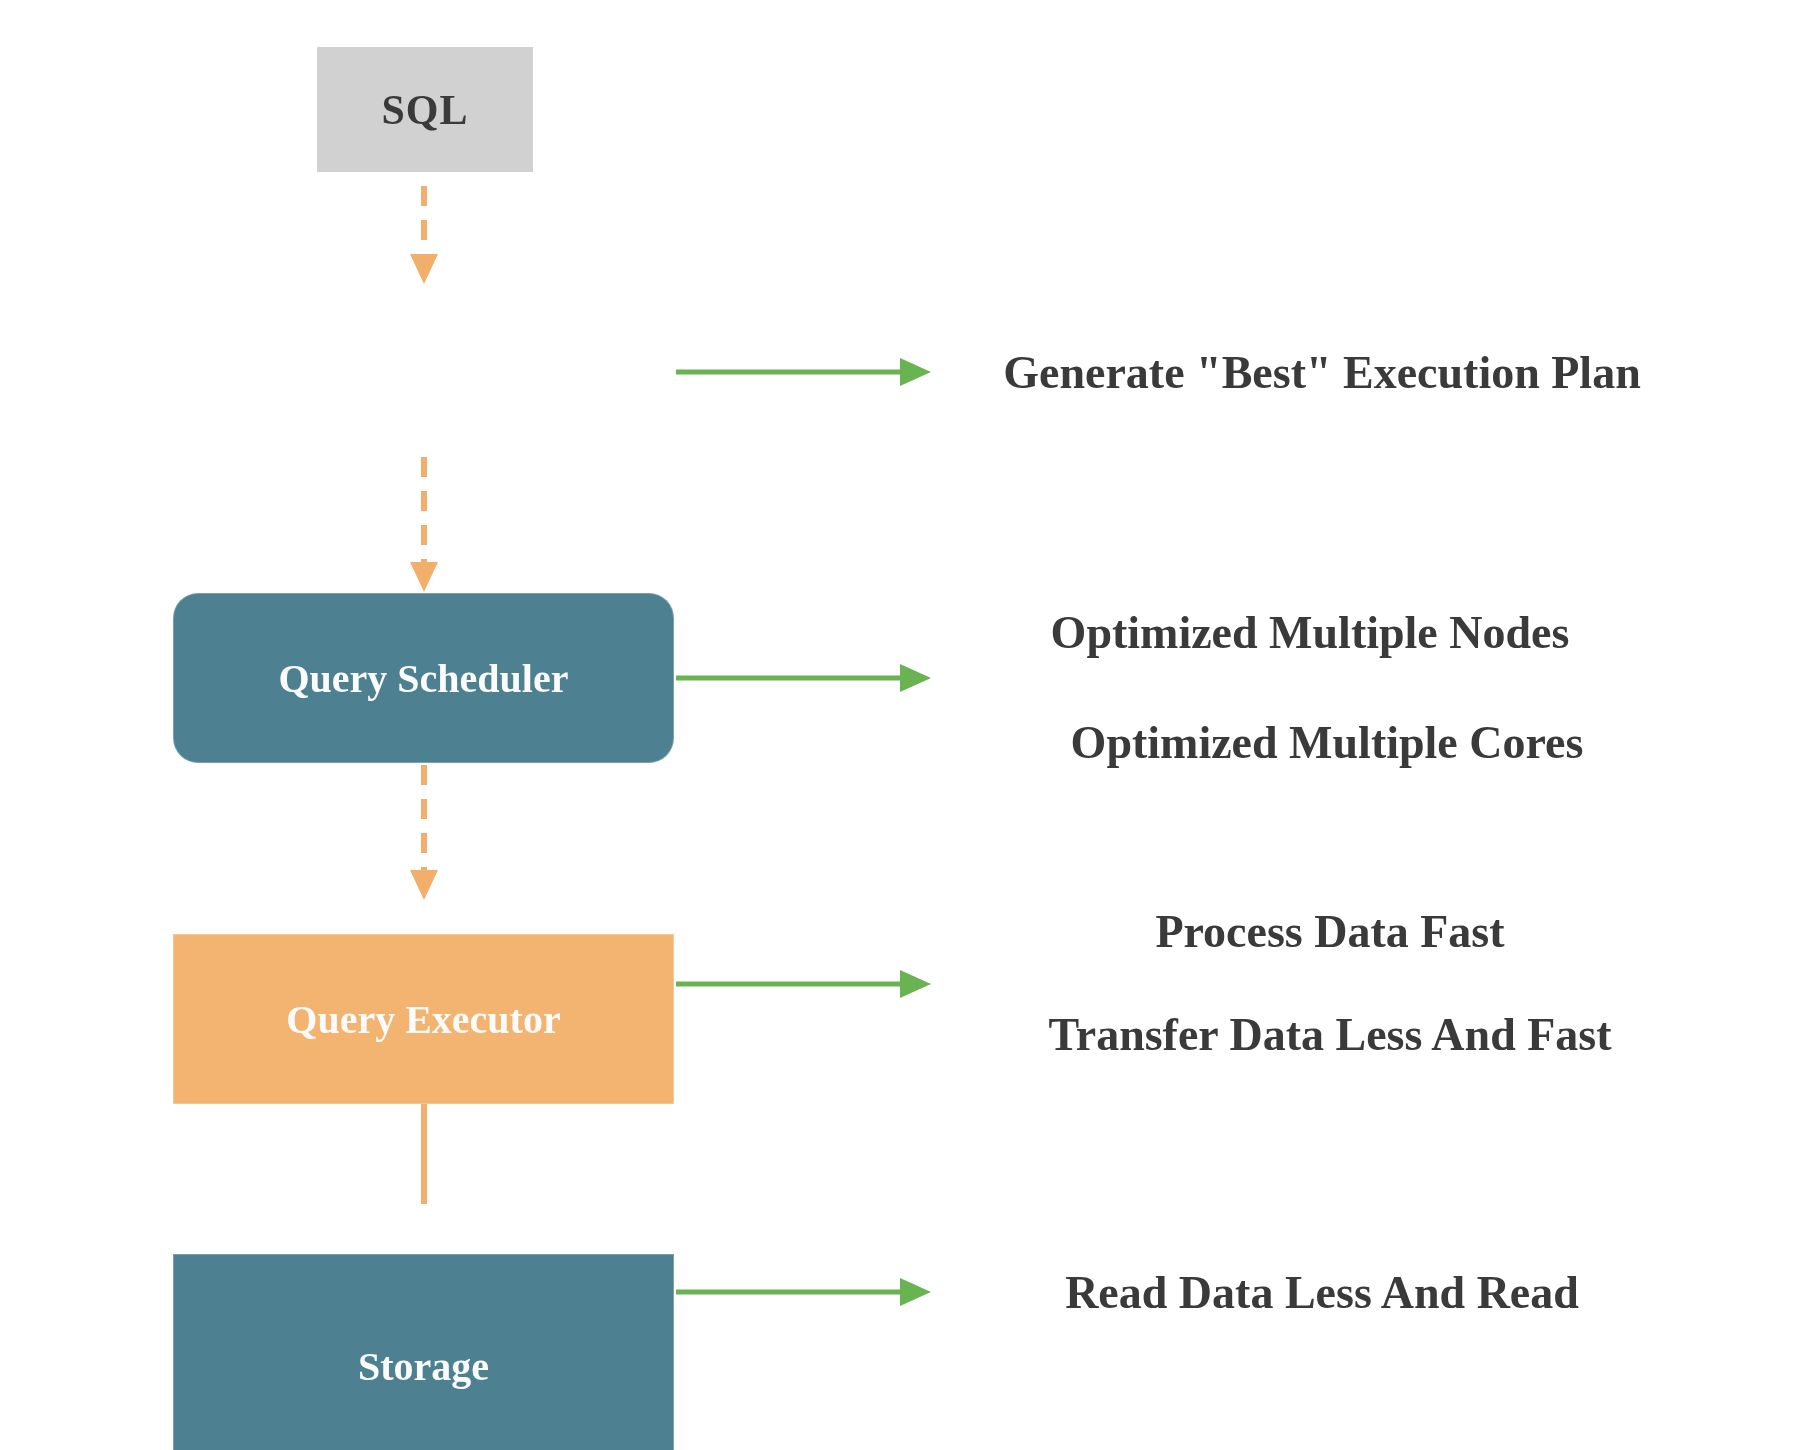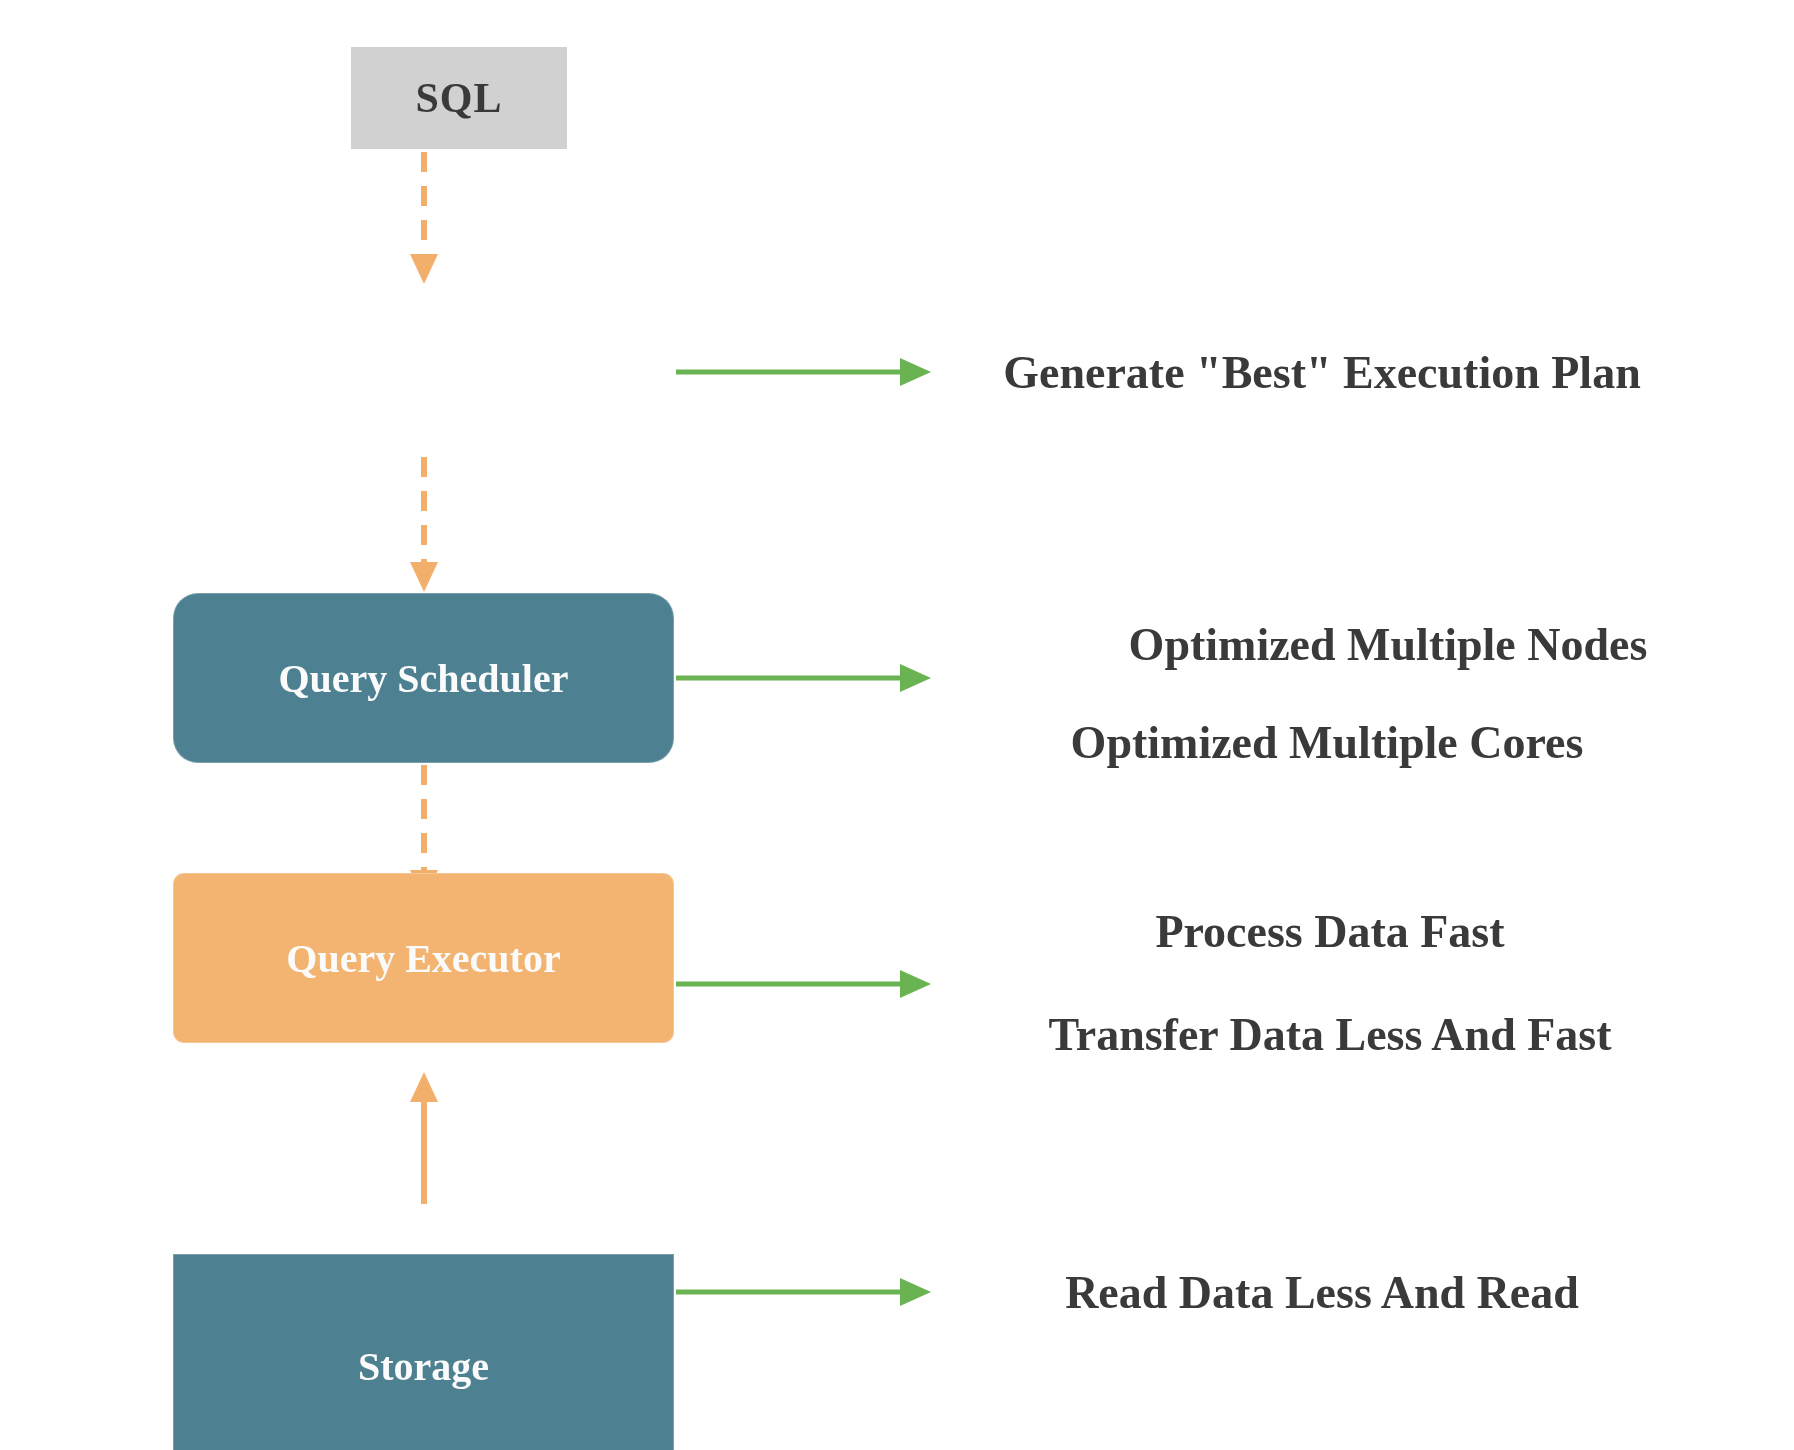--- a/index.html
+++ b/index.html
@@ -21,46 +21,45 @@
     position: absolute;
     display: flex;
     align-items: center;
     justify-content: center;
     box-sizing: border-box;
     font-weight: bold;
     text-align: center;
   }
   .node-sql {
     left: 317px; top: 47px;
-    width: 216px; height: 102px;
+    width: 216px; height: 125px;
     background: var(--gray, #d1d1d1);
     color: var(--text_dark, #3a3a3a);
     font-size: 42px;
     letter-spacing: 1px;
-    margin-left: 34px;
   }
   .node-teal {
     left: 173px;
     width: 501px; height: 170px;
     background: var(--teal, #4d8191);
     color: var(--text_light, #fbfbfb);
     font-size: 40px;
     border: 1px solid rgba(255,255,255,0.25);
   }
   .node-orange {
     left: 173px;
     width: 501px; height: 170px;
     background: var(--orange, #f2b470);
     color: var(--text_light, #ffffff);
     font-size: 40px;
     border: 1px solid rgba(255,255,255,0.25);
   }
   .node-optimizer { top: 285px; }
   .node-scheduler { top: 593px; border-radius: 25px; }
-  .node-executor  { top: 873px; border-radius: 11px; }
+  .node-executor  { top: 934px; }
   .node-storage   { top: 1206px; height: 224px; margin-top: 48px; }
 
   
   .overlay {
     position: absolute;
     left: 0; top: 0;
     width: 1794px; height: 1450px;
     pointer-events: none;
   }
   .orange-line {
@@ -80,21 +79,21 @@
   
   .note {
     position: absolute;
     transform: translate(-50%, -50%);
     white-space: nowrap;
     color: var(--text_dark, #3a3a3a);
     font-weight: bold;
     font-size: 46px;
   }
   .note-1 { left: 1322px; top: 372px; }
-  .note-2 { left: 1388px; top: 632px; margin-top: 12px; }
+  .note-2 { left: 1310px; top: 632px; }
   .note-3 { left: 1327px; top: 742px; }
   .note-4 { left: 1330px; top: 931px; }
   .note-5 { left: 1330px; top: 1034px; }
   .note-6 { left: 1322px; top: 1292px; }
 </style>
 </head>
 <body>
 
 <div class="canvas">
 

